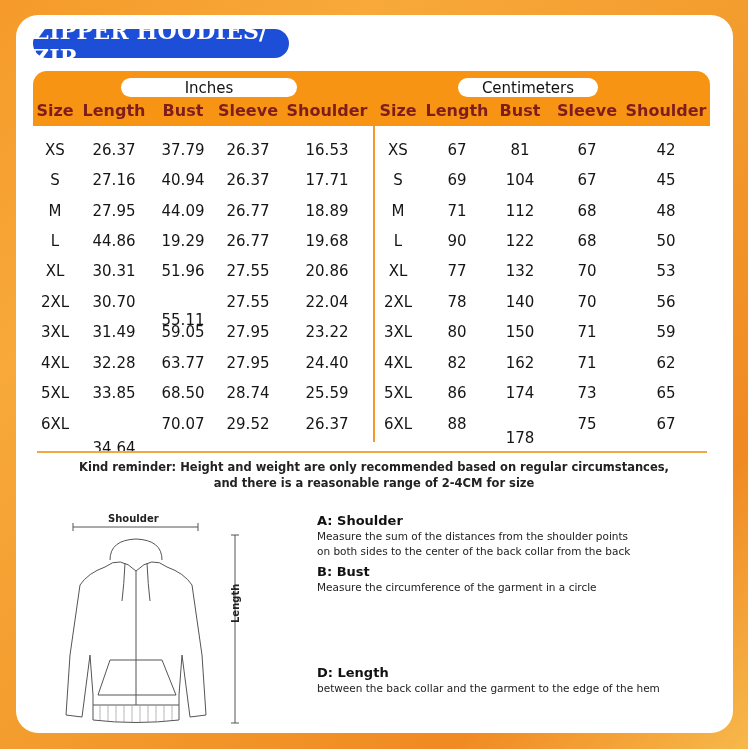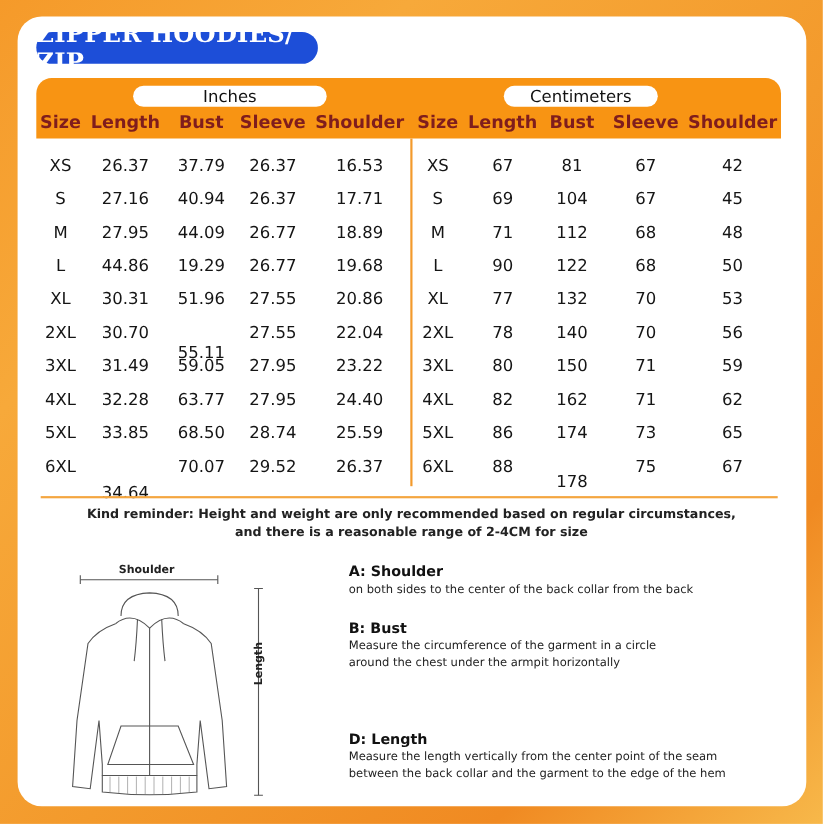--- a/index.html
+++ b/index.html
@@ -224,27 +224,26 @@
       </g>
     </g>
   </svg>
   <div style="position:absolute;left:68px;top:8px;font-size:10px;font-weight:bold;color:#222;">Shoulder</div>
   <div style="position:absolute;left:190px;top:118px;font-size:10px;font-weight:bold;color:#222;transform:rotate(-90deg);transform-origin:left top;">Length</div>
 </div>
 
 <div class="defs">
   <div class="def-block" style="top:0">
     <p class="def-title">A: Shoulder</p>
+    <p class="def-body">Measure the sum of the distances from the shoulder points</p>
     <p class="def-body">on both sides to the center of the back collar from the back</p>
   </div>
   <div class="def-block" style="top:51px">
     <p class="def-title">B: Bust</p>
     <p class="def-body">Measure the circumference of the garment in a circle</p>
-    <p class="def-body">around the chest under the armpit horizontally</p>
   </div>
   <div class="def-block" style="top:109px">
   </div>
   <div class="def-block" style="top:152px">
     <p class="def-title">D: Length</p>
-    <p class="def-body">Measure the length vertically from the center point of the seam</p>
     <p class="def-body">between the back collar and the garment to the edge of the hem</p>
   </div>
 </div>
 
 </body></html>

